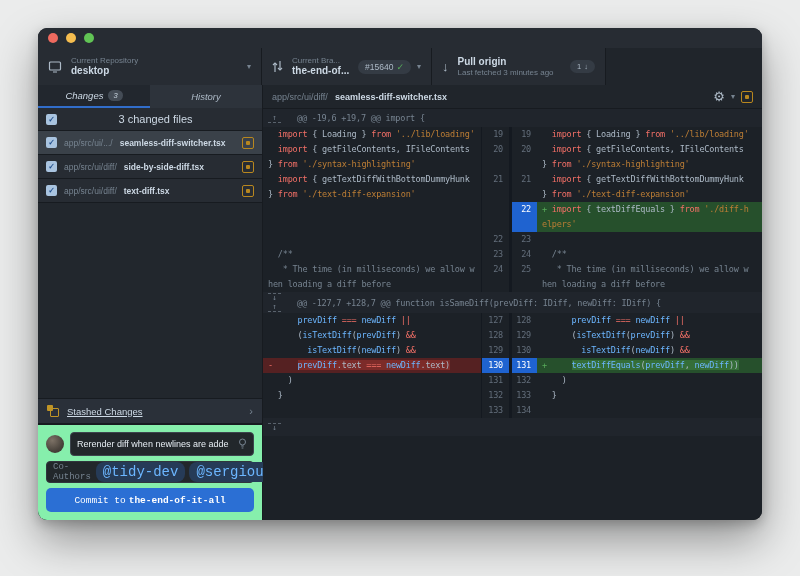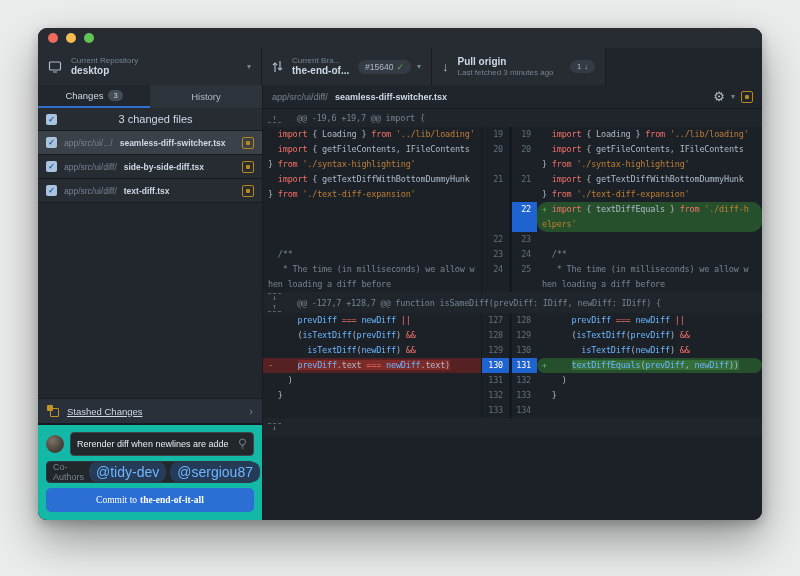--- a/index.html
+++ b/index.html
@@ -26,21 +26,21 @@
   .tb-icon{color:#adbac7;margin-right:9px;display:flex;align-items:center;}
   .tb-text{display:flex;flex-direction:column;line-height:1.15;min-width:0;flex:1;}
   .tb-label{font-size:8px;color:#768390;white-space:nowrap;overflow:hidden;}
   .tb-value{font-size:10px;font-weight:bold;color:#cdd9e5;white-space:nowrap;overflow:hidden;}
   .caret{color:#768390;font-size:8px;margin-left:6px;}
   .pill{background:#343b44;border-radius:9px;color:#adbac7;font-size:8.5px;padding:2px 7px;white-space:nowrap;display:flex;align-items:center;gap:3px;}
   .check-green{color:#57ab5a;font-size:9px;}
   
   .main{flex:1;display:flex;min-height:0;}
   .sidebar{width:224px;flex:0 0 auto;background:#22272d;display:flex;flex-direction:column;border-right:1px solid #171b20;}
-  .tabs{display:flex;height:23px;flex:0 0 auto;}
+  .tabs{display:flex;height:23px;flex:0 0 auto;font-style:italic;}
   .tab{flex:1;display:flex;align-items:center;justify-content:center;font-size:9.5px;color:#adbac7;background:#2d333b;gap:5px;cursor:default;}
   .tab.active{background:#22272e;border-bottom:2px solid #316dca;color:#cdd9e5;box-sizing:border-box;}
   .tab-badge{background:#444c56;border-radius:7px;font-size:7.5px;padding:1px 5px;color:#cdd9e5;}
   .files-header{height:22px;background:#272c33;border-bottom:1px solid #171b20;display:flex;align-items:center;padding:0 8px;flex:0 0 auto;}
   .files-header .fh-label{flex:1;text-align:center;font-size:11px;color:#cdd9e5;}
   .checkbox{width:11px;height:11px;border-radius:2px;background:#a9c4e0;color:#1f4e8c;font-size:8px;font-weight:bold;display:flex;align-items:center;justify-content:center;flex:0 0 auto;}
   .file-row{height:23px;background:#272c33;border-bottom:1px solid #171b20;display:flex;align-items:center;padding:0 8px;gap:7px;flex:0 0 auto;}
   .file-row.selected{background:#3a4149;}
   .file-name{flex:1;font-size:8.5px;white-space:nowrap;overflow:hidden;}
   .file-dir{color:#768390;}
@@ -48,31 +48,31 @@
   .mod-icon{width:10px;height:10px;border:1px solid #b8871f;border-radius:2px;position:relative;flex:0 0 auto;}
   .mod-icon::after{content:"";position:absolute;left:3px;top:3px;width:4px;height:4px;background:#b8871f;border-radius:1px;}
   .sidebar-spacer{flex:1;background:#22272d;}
   .stash-row{height:24px;background:#2a3039;border-top:1px solid #171b20;border-bottom:1px solid #171b20;display:flex;align-items:center;padding:0 9px;gap:8px;flex:0 0 auto;}
   .stash-label{flex:1;font-size:9.5px;color:#cdd9e5;text-decoration:underline;}
   .chev{color:#768390;font-size:11px;}
   .stash-icon{width:12px;height:12px;position:relative;flex:0 0 auto;}
   .stash-icon::before{content:"";position:absolute;right:0;bottom:0;width:7px;height:7px;border:1.5px solid #c09526;border-radius:1px;}
   .stash-icon::after{content:"";position:absolute;left:0;top:0;width:6px;height:6px;background:#c09526;border-radius:1px;}
   
-  .commit-form{background:#14b8a6;padding:7px 8px 8px;display:flex;flex-direction:column;gap:5px;flex:0 0 auto;border-top:1px solid #171b20;}
+  .commit-form{background:#86efac;padding:7px 8px 8px;display:flex;flex-direction:column;gap:5px;flex:0 0 auto;border-top:1px solid #171b20;}
   .summary-row{display:flex;align-items:center;gap:6px;}
   .avatar{width:18px;height:18px;border-radius:50%;background:radial-gradient(circle at 35% 30%,#7d7266,#4a443d 60%,#332f2a);flex:0 0 auto;}
   .summary-input{flex:1;height:22px;background:#22272b;border:1px solid #3d444d;border-radius:4px;display:flex;align-items:center;padding:0 6px;gap:4px;min-width:0;}
   .summary-text{flex:1;font-size:9px;color:#e6edf3;white-space:nowrap;overflow:hidden;}
   .desc-box{height:70px;background:#22272b;border:1px solid #3d444d;border-radius:4px;padding:5px 6px;display:flex;flex-direction:column;}
   .desc-placeholder{font-size:9px;color:#636e7b;flex:1;}
-  .coauthor-row{background:#22272b;border:1px solid #30363d;border-radius:4px;height:20px;display:flex;align-items:center;padding:0 6px;gap:5px;}
+  .coauthor-row{background:#22272b;border:1px solid #30363d;border-radius:4px;height:20px;display:flex;align-items:center;padding:0 6px;gap:5px;font-family:Liberation Mono, monospace;}
   .coauthor-label{font-size:9px;color:#768390;}
   .coauthor-pill{background:#263b57;color:#6cb6ff;font-size:14px;border-radius:8px;padding:2px 7px;white-space:nowrap;}
-  .commit-btn{height:24px;background:#2b6fd4;border:none;border-radius:5px;color:#fff;font-size:9.5px;display:flex;align-items:center;justify-content:center;font-family:Liberation Serif, serif;}
+  .commit-btn{height:24px;background:#2b6fd4;border:none;border-radius:5px;color:#fff;font-size:9.5px;display:flex;align-items:center;justify-content:center;font-family:Liberation Mono, monospace;}
   .commit-btn b{margin-left:3px;}
   
   .diff-pane{flex:1;display:flex;flex-direction:column;min-width:0;background:#1c2127;}
   .diff-header{height:23px;background:#20252b;border-bottom:1px solid #171b20;display:flex;align-items:center;padding:0 9px;gap:6px;flex:0 0 auto;}
   .diff-path{flex:1;font-size:9px;white-space:nowrap;overflow:hidden;}
   .gear{color:#adbac7;font-size:13px;line-height:1;}
   .diff-body{flex:1;overflow:hidden;font-family:"DejaVu Sans Mono",monospace;font-size:8.5px;letter-spacing:-0.2px;color:#adbac7;}
   .hunkrow{display:flex;align-items:center;background:#20252c;min-height:16px;padding:1px 0;}
   .exp-icons{width:34px;display:flex;flex-direction:column;align-items:flex-start;padding-left:5px;box-sizing:border-box;gap:1px;}
   .exp{width:13px;text-align:center;color:#768390;font-size:7.5px;line-height:8px;}
@@ -81,21 +81,21 @@
   .hunk-text{color:#768390;white-space:pre;overflow:hidden;}
   .drow{display:flex;align-items:stretch;min-height:15px;}
   .code{white-space:pre;overflow:hidden;line-height:15px;padding-left:5px;box-sizing:border-box;}
   .code.lside{width:218px;flex:0 0 auto;}
   .code.rside{flex:1;min-width:0;}
   .num{width:28px;flex:0 0 auto;text-align:right;padding-right:6px;box-sizing:border-box;color:#636e7b;font-size:8.5px;line-height:15px;background:#1c2127;}
   .num.lnum{border-left:1px solid #141920;}
   .num.rnum{border-left:3px solid #141920;}
   .num.sel{background:#1f63d0;color:#fff;}
   .code.del{background:#552122;}
-  .code.add{background:#26502c;border-radius:10px;}
+  .code.add{background:#26502c;}
   .del .hl{background:#7c2b29;}
   .add .hl{background:#356e38;}
   .tk-p{color:#adbac7;}
   .tk-k{color:#f47067;}
   .tk-s{color:#bd7e35;}
   .tk-v{color:#6cb6ff;}
   .tk-c{color:#768390;}
   .tk-md{color:#f47067;}
   .tk-ma{color:#57ab5a;}
   svg{display:block;}

